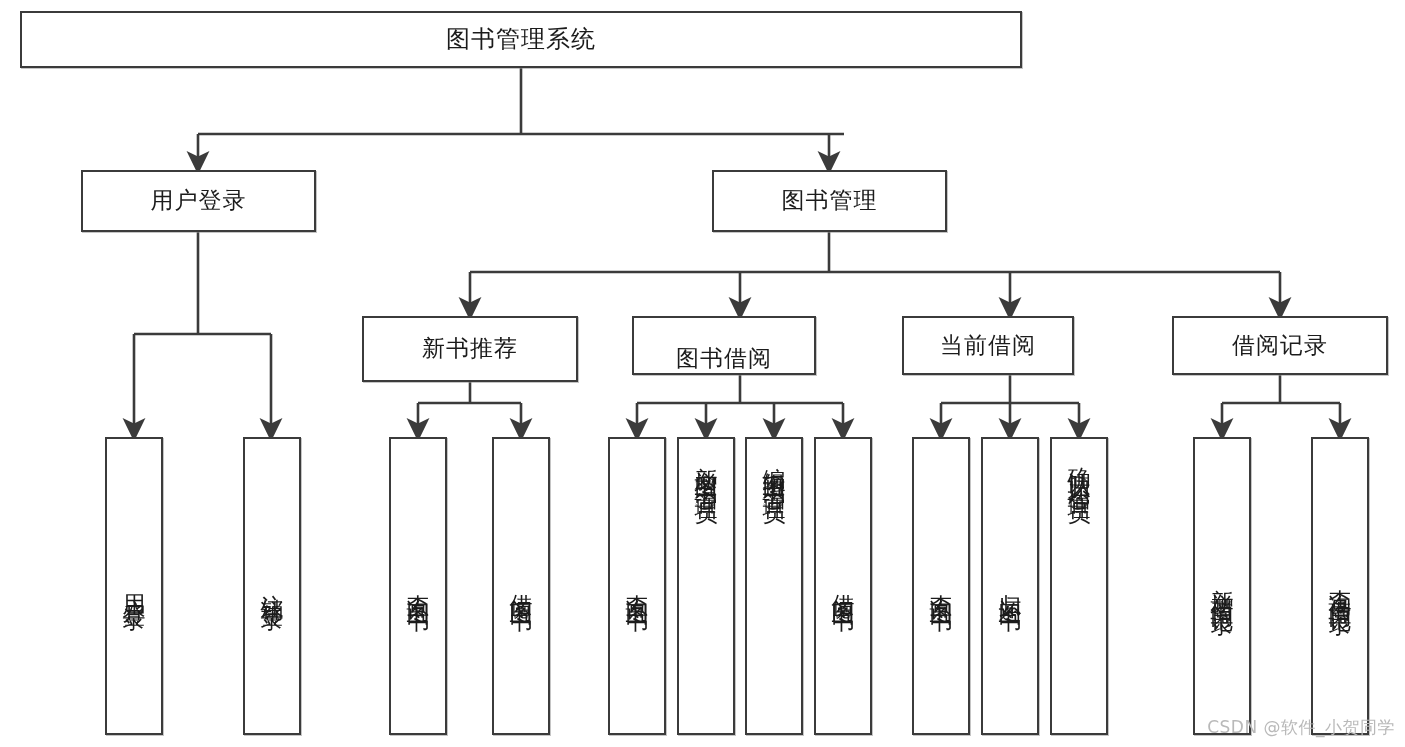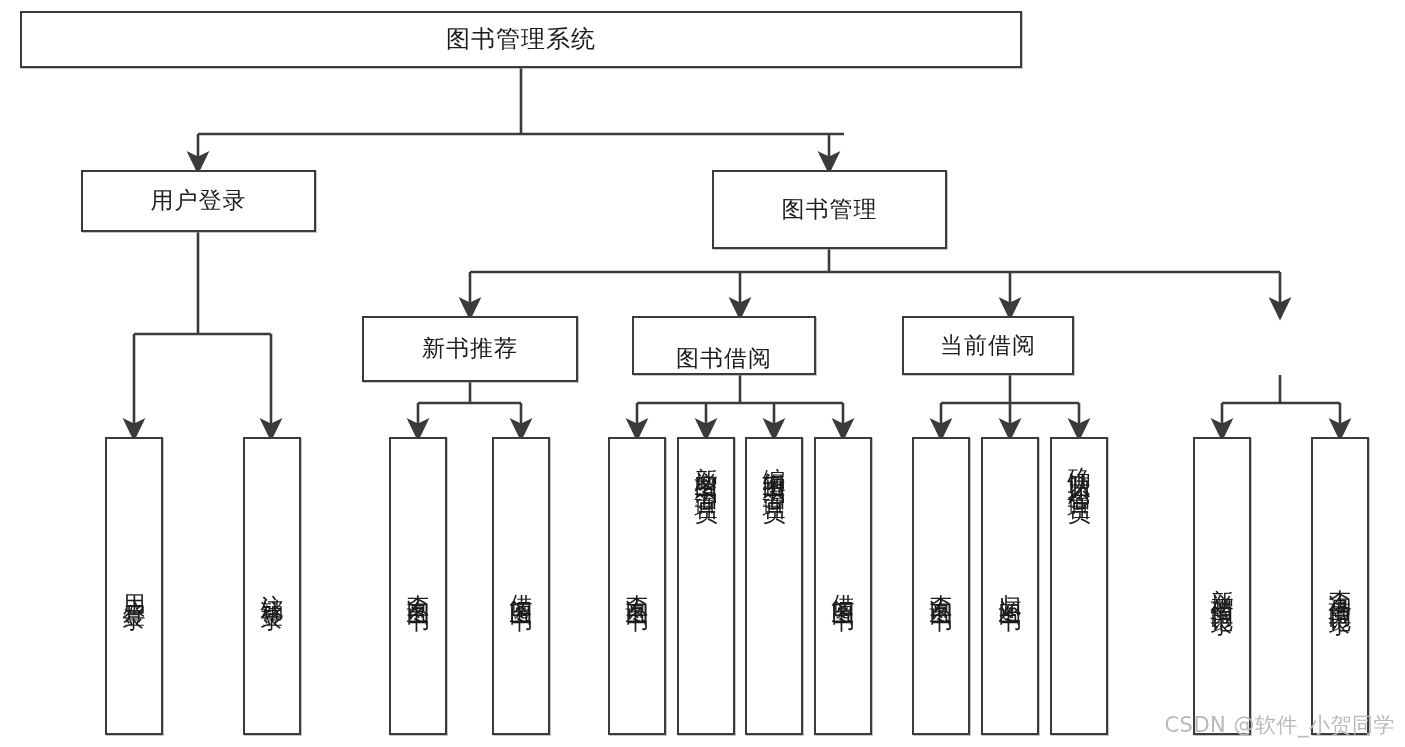--- a/index.html
+++ b/index.html
@@ -59,21 +59,21 @@
     max-height: 282px;
   }
   .node.vert.mid {
     align-items: center;
     padding-top: 0;
   }
   #watermark {
     position: absolute;
     right: 10px;
     bottom: 8px;
-    font-size: 21px;
+    font-size: 17px;
     color: #b9b9b9;
     letter-spacing: 0.5px;
     white-space: nowrap;
     user-select: none;
   }
 </style>
 </head>
 <body>
 
 <div id="canvas">
@@ -129,33 +129,36 @@
     </g>
   </svg>
 
   <div class="node root" style="left:20px; top:11px; width:1002px; height:57px;">
     <span class="lbl">图书管理系统</span>
   </div>
 
   <div class="node" style="left:81px; top:170px; width:235px; height:62px;">
     <span class="lbl">用户登录</span>
   </div>
-  <div class="node" style="left:712px; top:170px; width:235px; height:79px;">
+  <div class="node" style="left:712px; top:170px; width:235px; height:62px;">
     <span class="lbl">图书管理</span>
   </div>
 
   <div class="node" style="left:362px; top:316px; width:216px; height:66px;">
     <span class="lbl">新书推荐</span>
   </div>
   <div class="node" style="left:632px; top:316px; width:184px; height:59px;align-items:flex-end;">
     <span class="lbl">图书借阅</span>
   </div>
   <div class="node" style="left:902px; top:316px; width:172px; height:59px;">
     <span class="lbl">当前借阅</span>
   </div>
+  <div class="node" style="left:1172px; top:316px; width:216px; height:59px;">
+    <span class="lbl">借阅记录</span>
+  </div>
 
   <div class="node vert mid" style="left:105px; top:437px; width:58px; height:298px;">
     <span class="lbl">用户登录</span>
   </div>
   <div class="node vert mid" style="left:243px; top:437px; width:58px; height:298px;">
     <span class="lbl">注销登录</span>
   </div>
 
   <div class="node vert mid" style="left:389px; top:437px; width:58px; height:298px;">
     <span class="lbl">查询图书</span>

